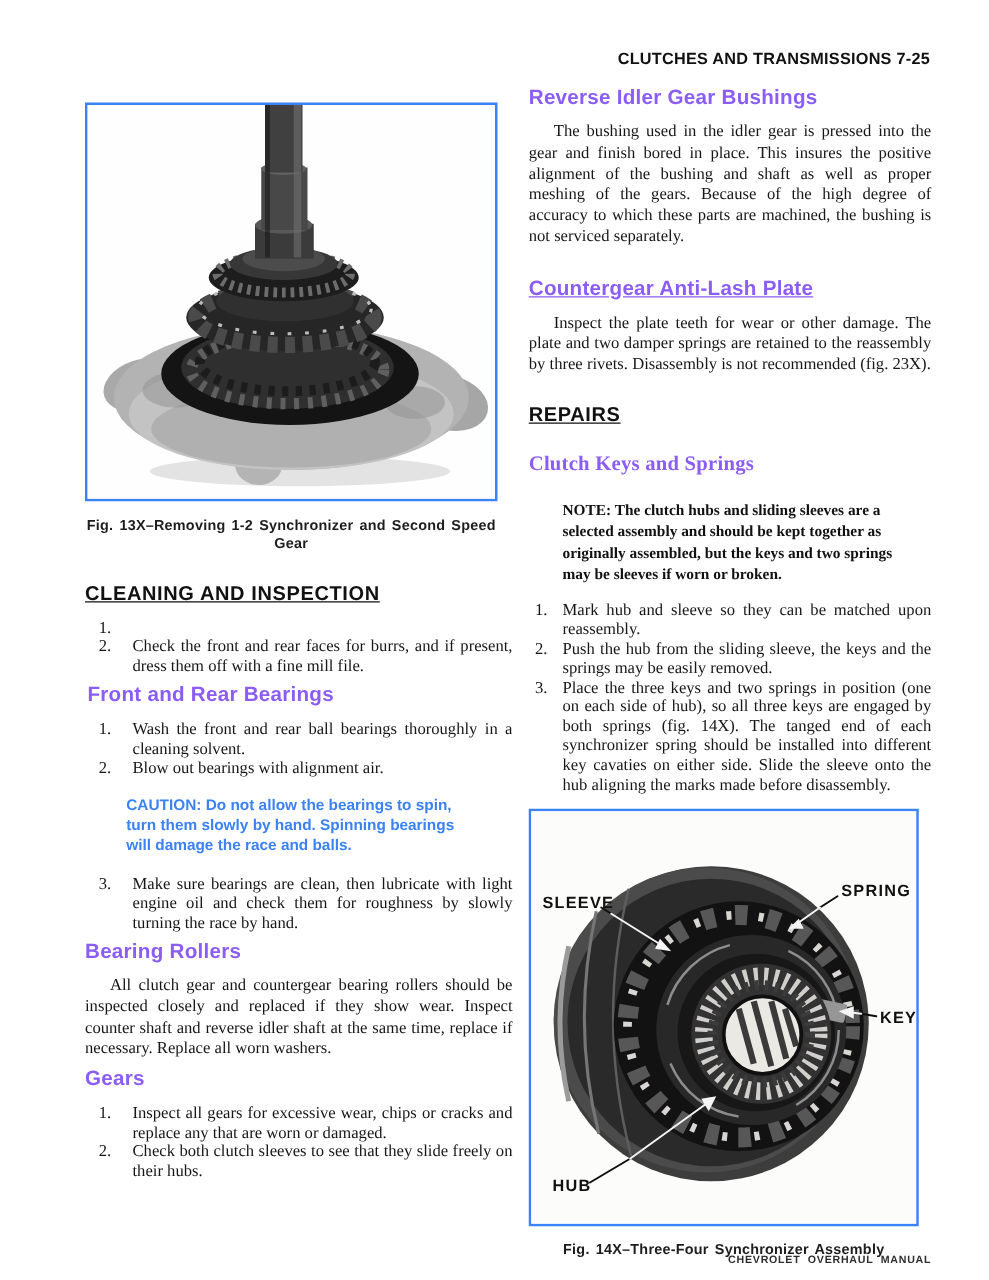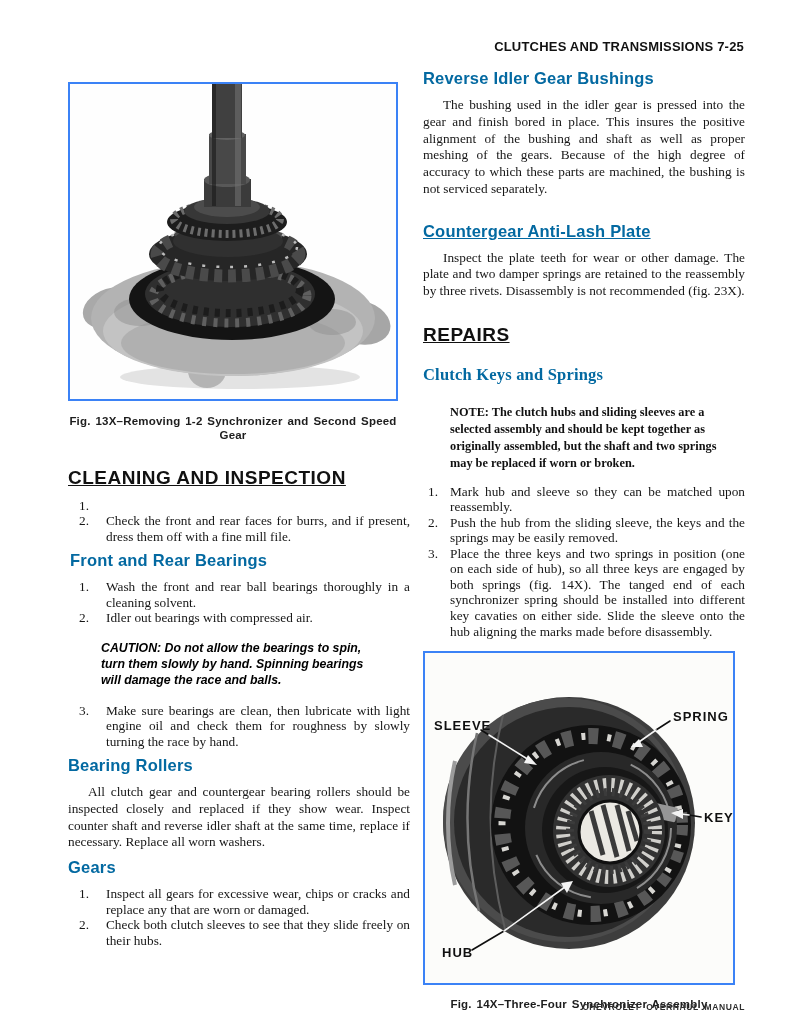--- a/index.html
+++ b/index.html
@@ -24,43 +24,43 @@
   .fig13-frame{width:326px;height:315px;}
   .fig14-frame{width:308px;height:330px;margin-top:12px;}
   .fig-caption{
     font-family:"Liberation Sans", sans-serif;font-weight:700;font-size:11.5px;
     letter-spacing:0.2px;word-spacing:1.5px;text-align:center;color:#1d1d1d;line-height:1.2;
   }
   .fig13-caption{width:330px;margin-top:14px;}
   .fig14-caption{width:312px;margin-top:13px;}
 
   .h-major{
-    font-family:"Liberation Sans", sans-serif;font-weight:700;font-size:19px;
+    font-family:"Liberation Sans", sans-serif;font-weight:700;font-size:16px;
     letter-spacing:0.5px;color:#111;margin:0;
   }
   .h-sub{
     font-family:"Liberation Sans", sans-serif;font-weight:700;font-size:16.5px;
-    letter-spacing:0.2px;color:#0369a1;margin:0;
+    letter-spacing:0.2px;color:#8b5cf6;margin:0;
   }
   .body-text{
     font-size:13.3px;line-height:1.26;text-align:justify;text-indent:20px;margin:0;
   }
   .list{margin:0;}
   .list-item{display:flex;align-items:flex-start;}
   .li-num{flex:none;font-size:13.3px;line-height:1.17;}
   .li-text{flex:1;font-size:13.3px;line-height:1.17;text-align:justify;}
   .list-left .li-num{margin-left:11px;width:27px;}
   .list-right .li-num{margin-left:5px;width:22px;}
   .note-block{
     font-family:"Liberation Sans", sans-serif;font-weight:700;font-size:12.3px;
     line-height:1.38;text-align:left;color:#111;
   }
   .caution-block{
     font-family:"Liberation Sans", sans-serif;font-weight:700;font-size:12.3px;
-    line-height:1.32;text-align:left;color:#000000;font-style:italic;
+    line-height:1.32;text-align:left;color:#3b82f6;
   }
   .sp-a{margin-top:24px;text-decoration:underline;} .sp-b{margin-top:19px;font-family:Liberation Serif, serif;} .sp-c{margin-top:9px;}
   .sp-d{margin-top:14px;} .sp-e{margin-top:7px;}  .sp-f{margin-top:12px;}
 </style>
 </head>
 <body>
 
 <div class="page-header">CLUTCHES AND TRANSMISSIONS 7-25</div>
 
 <div class="col-left">
@@ -119,21 +119,21 @@
   </div>
 
   <h2 class="h-sub sp-e" style="margin-left:2px;">Front and Rear Bearings</h2>
   <div class="list list-left sp-c">
     <div class="list-item">
       <span class="li-num">1.</span>
       <span class="li-text">Wash the front and rear ball bearings thoroughly in a cleaning solvent.</span>
     </div>
     <div class="list-item">
       <span class="li-num">2.</span>
-      <span class="li-text">Idler out bearings with compressed air.</span>
+      <span class="li-text">Blow out bearings with alignment air.</span>
     </div>
   </div>
   <div class="caution-block sp-d" style="margin-left:33px;margin-right:36px;">CAUTION: Do not allow the bearings to spin, turn them slowly by hand. Spinning bearings will damage the race and balls.</div>
   <div class="list list-left sp-d">
     <div class="list-item">
       <span class="li-num">3.</span>
       <span class="li-text">Make sure bearings are clean, then lubricate with light engine oil and check them for roughness by slowly turning the race by hand.</span>
     </div>
   </div>
 
@@ -157,21 +157,21 @@
 
   <h2 class="h-sub">Reverse Idler Gear Bushings</h2>
   <p class="body-text sp-c">The bushing used in the idler gear is pressed into the gear and finish bored in place. This insures the positive alignment of the bushing and shaft as well as proper meshing of the gears. Because of the high degree of accuracy to which these parts are machined, the bushing is not serviced separately.</p>
 
   <h2 class="h-sub sp-a">Countergear Anti-Lash Plate</h2>
   <p class="body-text sp-c">Inspect the plate teeth for wear or other damage. The plate and two damper springs are retained to the reassembly by three rivets. Disassembly is not recommended (fig. 23X).</p>
 
   <h1 class="h-major sp-a">REPAIRS</h1>
 
   <h2 class="h-sub sp-b">Clutch Keys and Springs</h2>
-  <div class="note-block sp-b" style="margin-left:27px;margin-right:28px;">NOTE: The clutch hubs and sliding sleeves are a selected assembly and should be kept together as originally assembled, but the shaft and two springs may be replaced if worn or broken.</div>
+  <div class="note-block sp-b" style="margin-left:27px;margin-right:28px;">NOTE: The clutch hubs and sliding sleeves are a selected assembly and should be kept together as originally assembled, but the keys and two springs may be sleeves if worn or broken.</div>
 
   <div class="list list-right sp-f">
     <div class="list-item">
       <span class="li-num">1.</span>
       <span class="li-text">Mark hub and sleeve so they can be matched upon reassembly.</span>
     </div>
     <div class="list-item">
       <span class="li-num">2.</span>
       <span class="li-text">Push the hub from the sliding sleeve, the keys and the springs may be easily removed.</span>
     </div>

